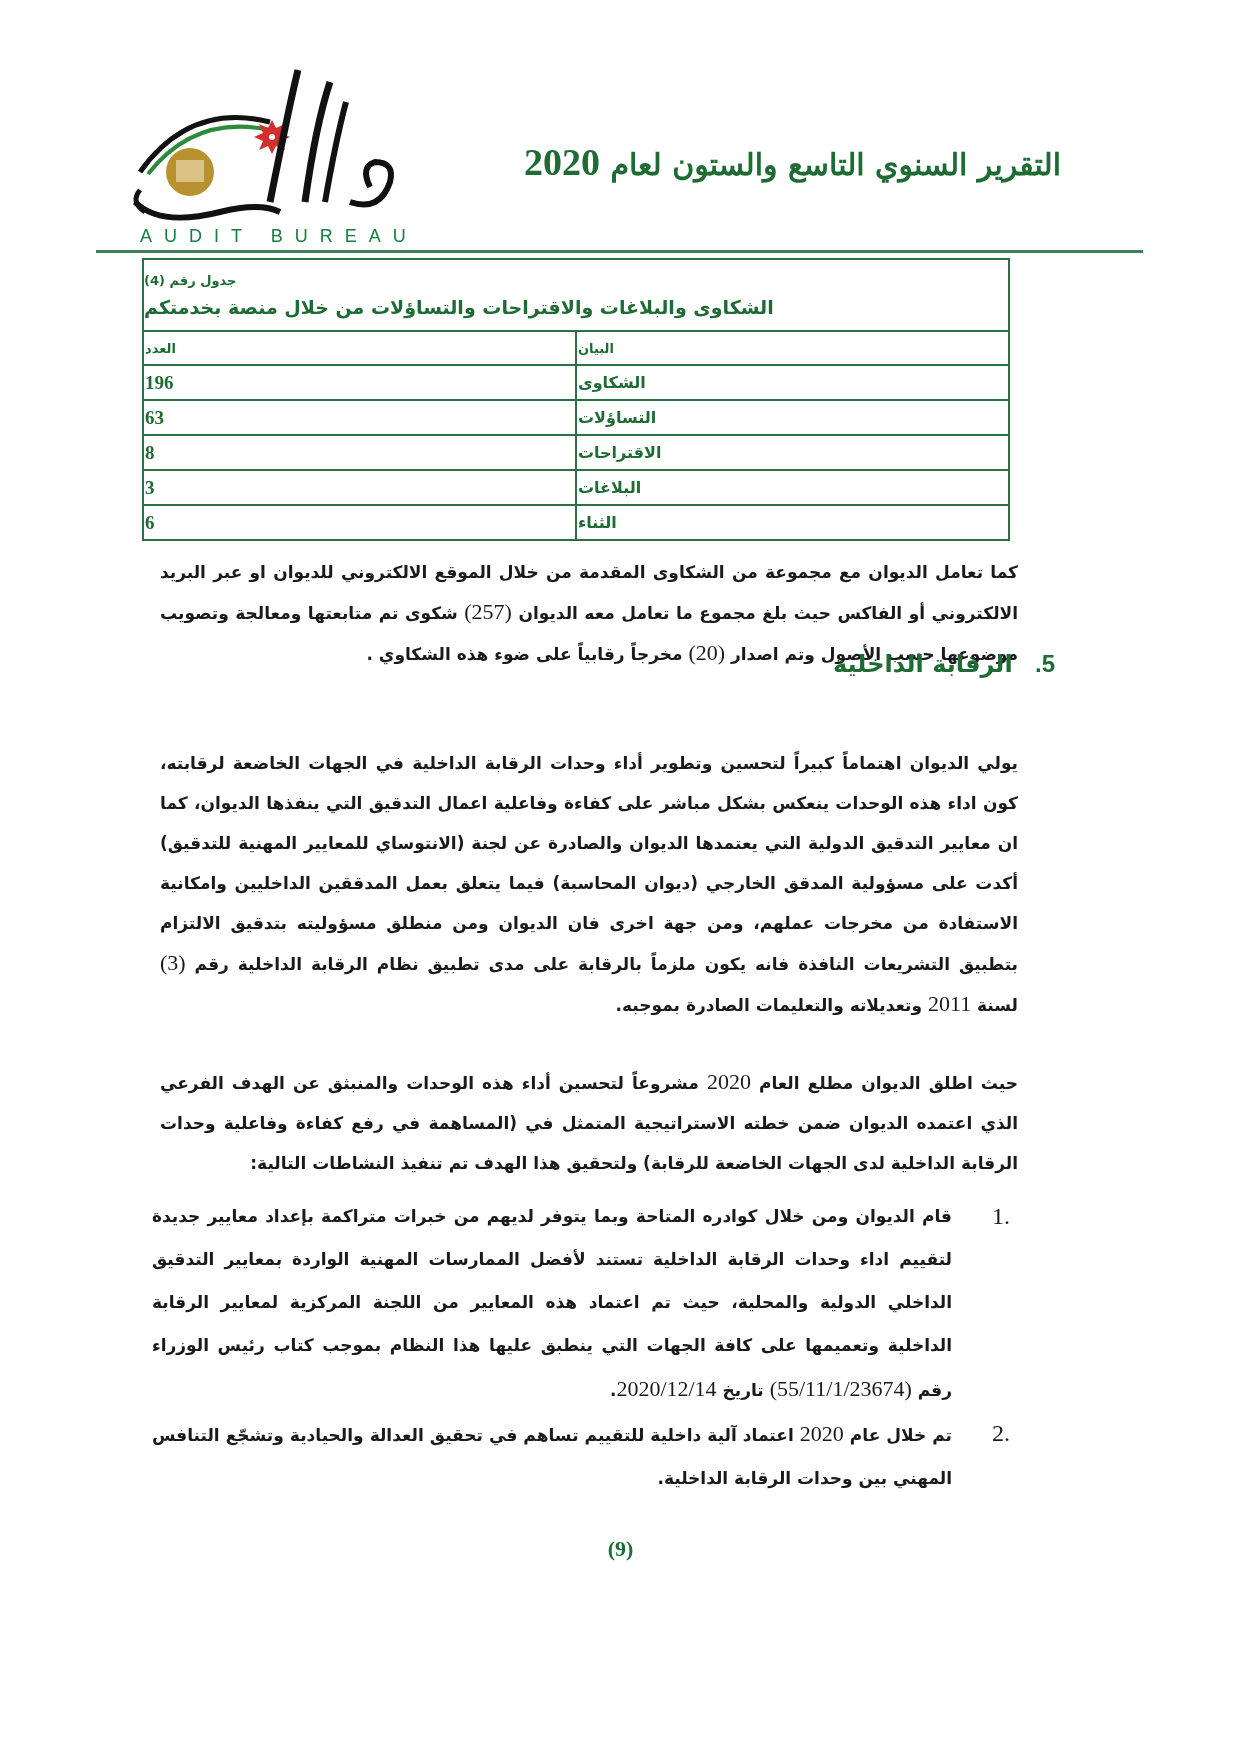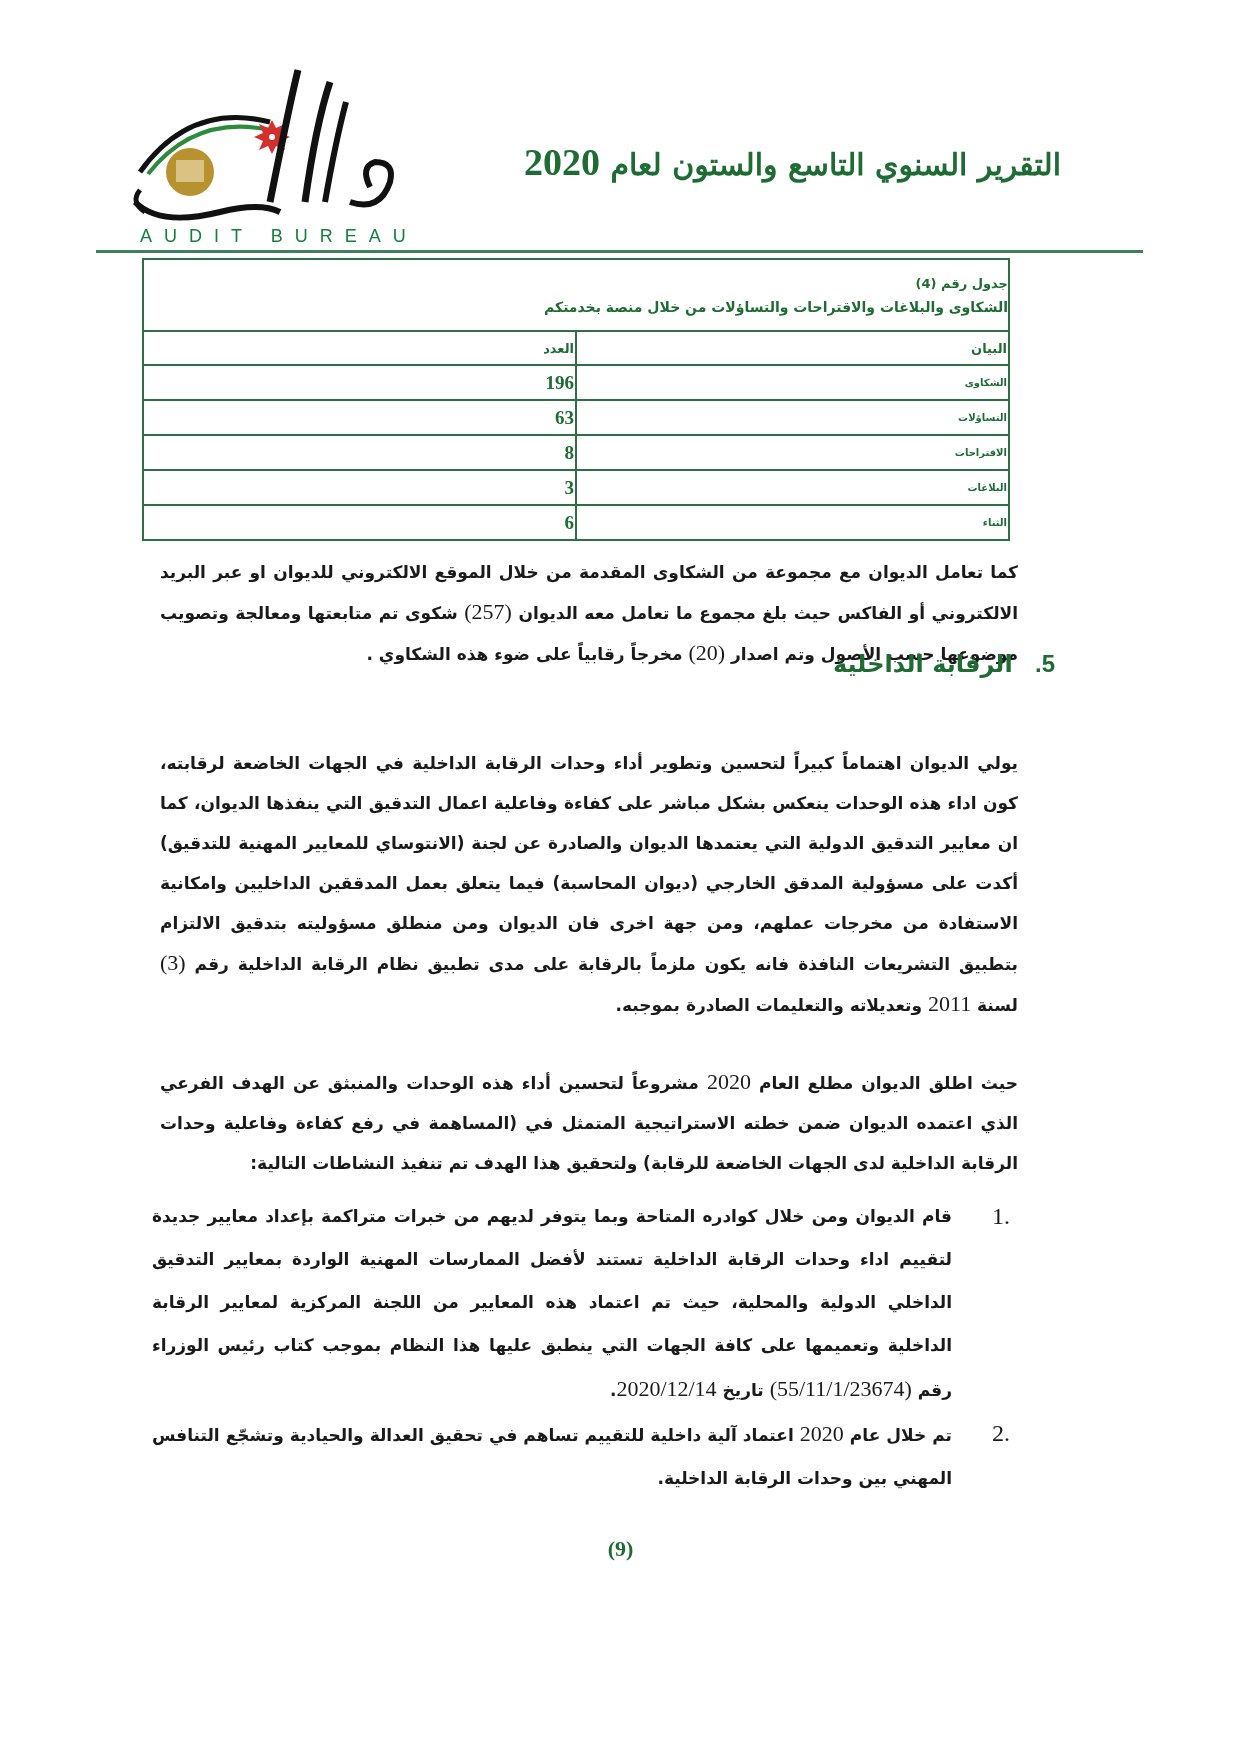--- a/index.html
+++ b/index.html
@@ -12,26 +12,26 @@
   .logo-latin { position: absolute; left: 140px; top: 226px; font-family: "Liberation Sans", sans-serif;
                 font-size: 18px; letter-spacing: 12px; color: #15803d; }
   .report-title { position: absolute; right: 180px; top: 140px; direction: rtl;
                   font-family: "DejaVu Serif", serif; font-weight: bold; font-size: 30px; color: #1f6b34; white-space: nowrap; text-align: right; }
   .report-title .year { font-family: "Liberation Serif", serif; font-size: 38px; }
   .header-rule { position: absolute; left: 96px; top: 250px; width: 1047px; height: 3px; background: #3f7f5a; }
 
   
   .data-table { position: absolute; left: 142px; top: 258px; width: 868px; border-collapse: collapse;
                 direction: rtl; font-family: "DejaVu Sans", sans-serif; }
-  .data-table td, .data-table th { border: 2px solid #2e6f45; text-align: right; color: #1f6b34; }
+  .data-table td, .data-table th { border: 2px solid #2e6f45; text-align: left; color: #1f6b34; }
   .data-table .caption-cell { height: 62px; padding: 4px 0; font-weight: bold; }
   .caption-cell .cap1 { font-size: 13px; display: block; margin-bottom: 8px; }
-  .caption-cell .cap2 { font-size: 14px; display: block; }
+  .caption-cell .cap2 { font-size: 19px; display: block; }
   .data-table th { height: 30px; font-size: 13px; font-weight: bold; width: 50%; }
-  .data-table td.lbl { height: 31px; font-size: 10px; font-weight: bold; }
+  .data-table td.lbl { height: 31px; font-size: 16px; font-weight: bold; }
   .data-table td.num { height: 31px; font-family: Liberation Serif, serif; font-size: 19px; font-weight: bold; }
 
   
   .para { position: absolute; left: 160px; width: 858px; direction: rtl; text-align: justify;
           text-align-last: right; font-size: 17px; font-weight: bold; line-height: 40px; color: #1a1a1a; }
   .para .n { font-family: "Liberation Serif", serif; font-weight: normal; font-size: 22px; }
   .p1 { top: 535px; }
   .section-heading { position: absolute; right: 186px; top: 650px; direction: rtl; white-space: nowrap;
                      font-size: 24px; font-weight: bold; color: #1f6b34; text-align: center; }
   .section-heading .num { font-family: "Liberation Sans", sans-serif; margin-left: 14px; }

